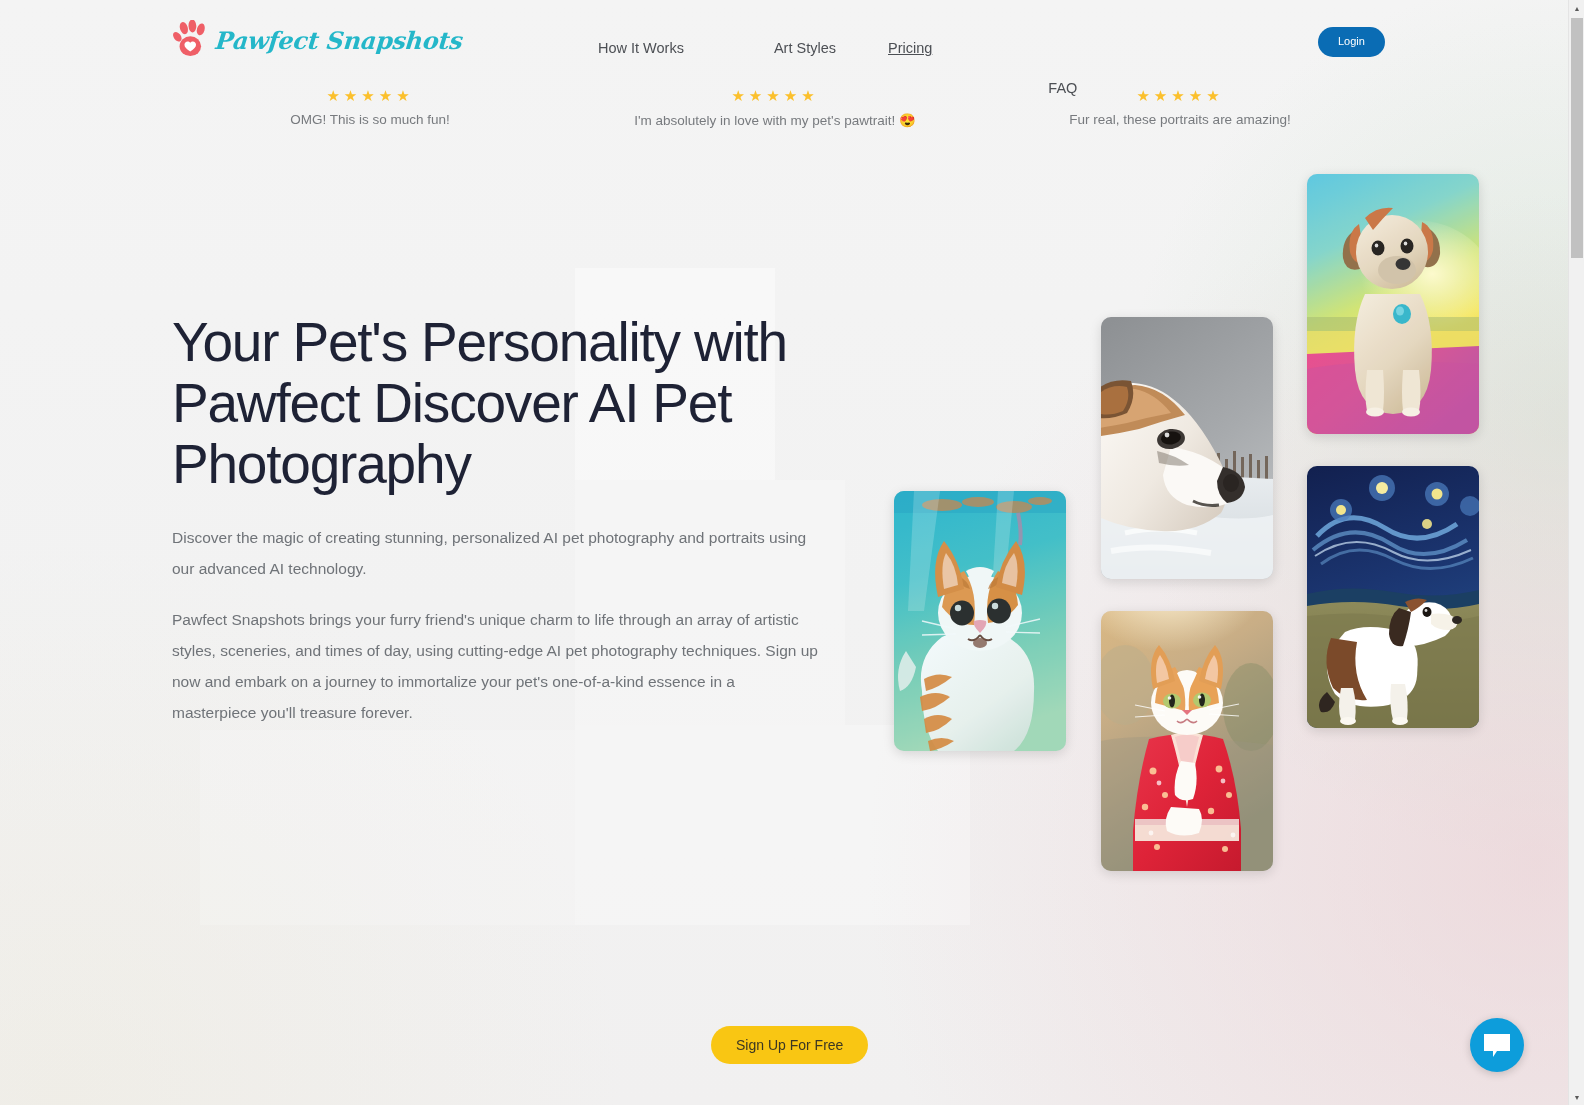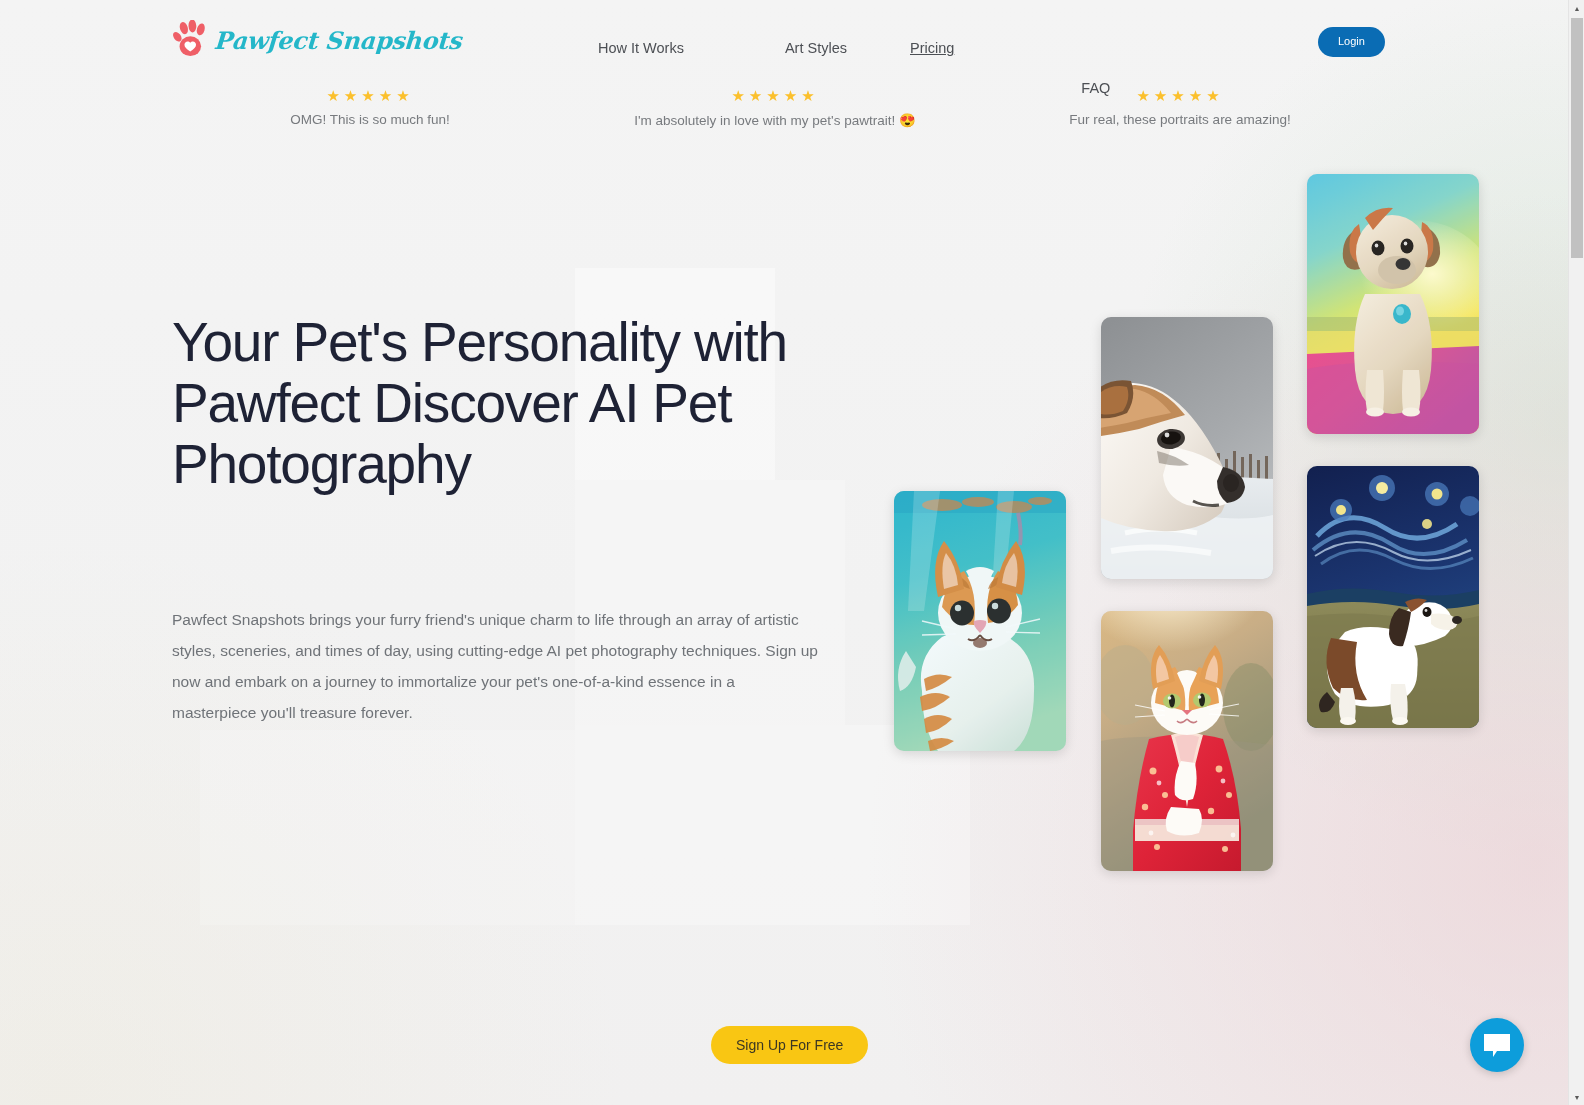--- a/index.html
+++ b/index.html
@@ -72,21 +72,21 @@
     color: #24b7c9;
     letter-spacing: -0.3px;
     transform: skewX(-6deg);
   }
 
   .nav {
     position: absolute;
     left: 598px;
     top: 40px;
     display: flex;
-    gap: 11px;
+    gap: 0px;
   }
   .nav a {
     color: #4c4f54;
     font-size: 14.5px;
     text-decoration: none;
     padding: 0 37px 0 0;
     white-space: nowrap;
   }
   .nav a:nth-child(1){ padding-right: 90px; }
   .nav a:nth-child(2){ padding-right: 52px; }
@@ -273,20 +273,21 @@
       <div class="stars">★★★★★</div>
       <div class="t-text">I'm absolutely in love with my pet's pawtrait! 😍</div>
     </div>
     <div class="testimonial t3">
       <div class="stars">★★★★★</div>
       <div class="t-text">Fur real, these portraits are amazing!</div>
     </div>
   </section>
 
   <h1 class="hero-title">Your Pet's Personality with Pawfect Discover AI Pet Photography</h1>
+  <p class="hero-p hero-p1">Discover the magic of creating stunning, personalized AI pet photography and portraits using our advanced AI technology.</p>
   <p class="hero-p hero-p2">Pawfect Snapshots brings your furry friend's unique charm to life through an array of artistic styles, sceneries, and times of day, using cutting-edge AI pet photography techniques. Sign up now and embark on a journey to immortalize your pet's one-of-a-kind essence in a masterpiece you'll treasure forever.</p>
 
   <button class="signup-btn">Sign Up For Free</button>
 
   <div class="card card-dog-rainbow">
     <svg viewBox="0 0 172 260" preserveAspectRatio="none">
       <defs>
         <linearGradient id="sky1" x1="0" y1="0" x2="0.3" y2="1">
           <stop offset="0%" stop-color="#56c6e0"></stop>
           <stop offset="30%" stop-color="#7fd3c9"></stop>

